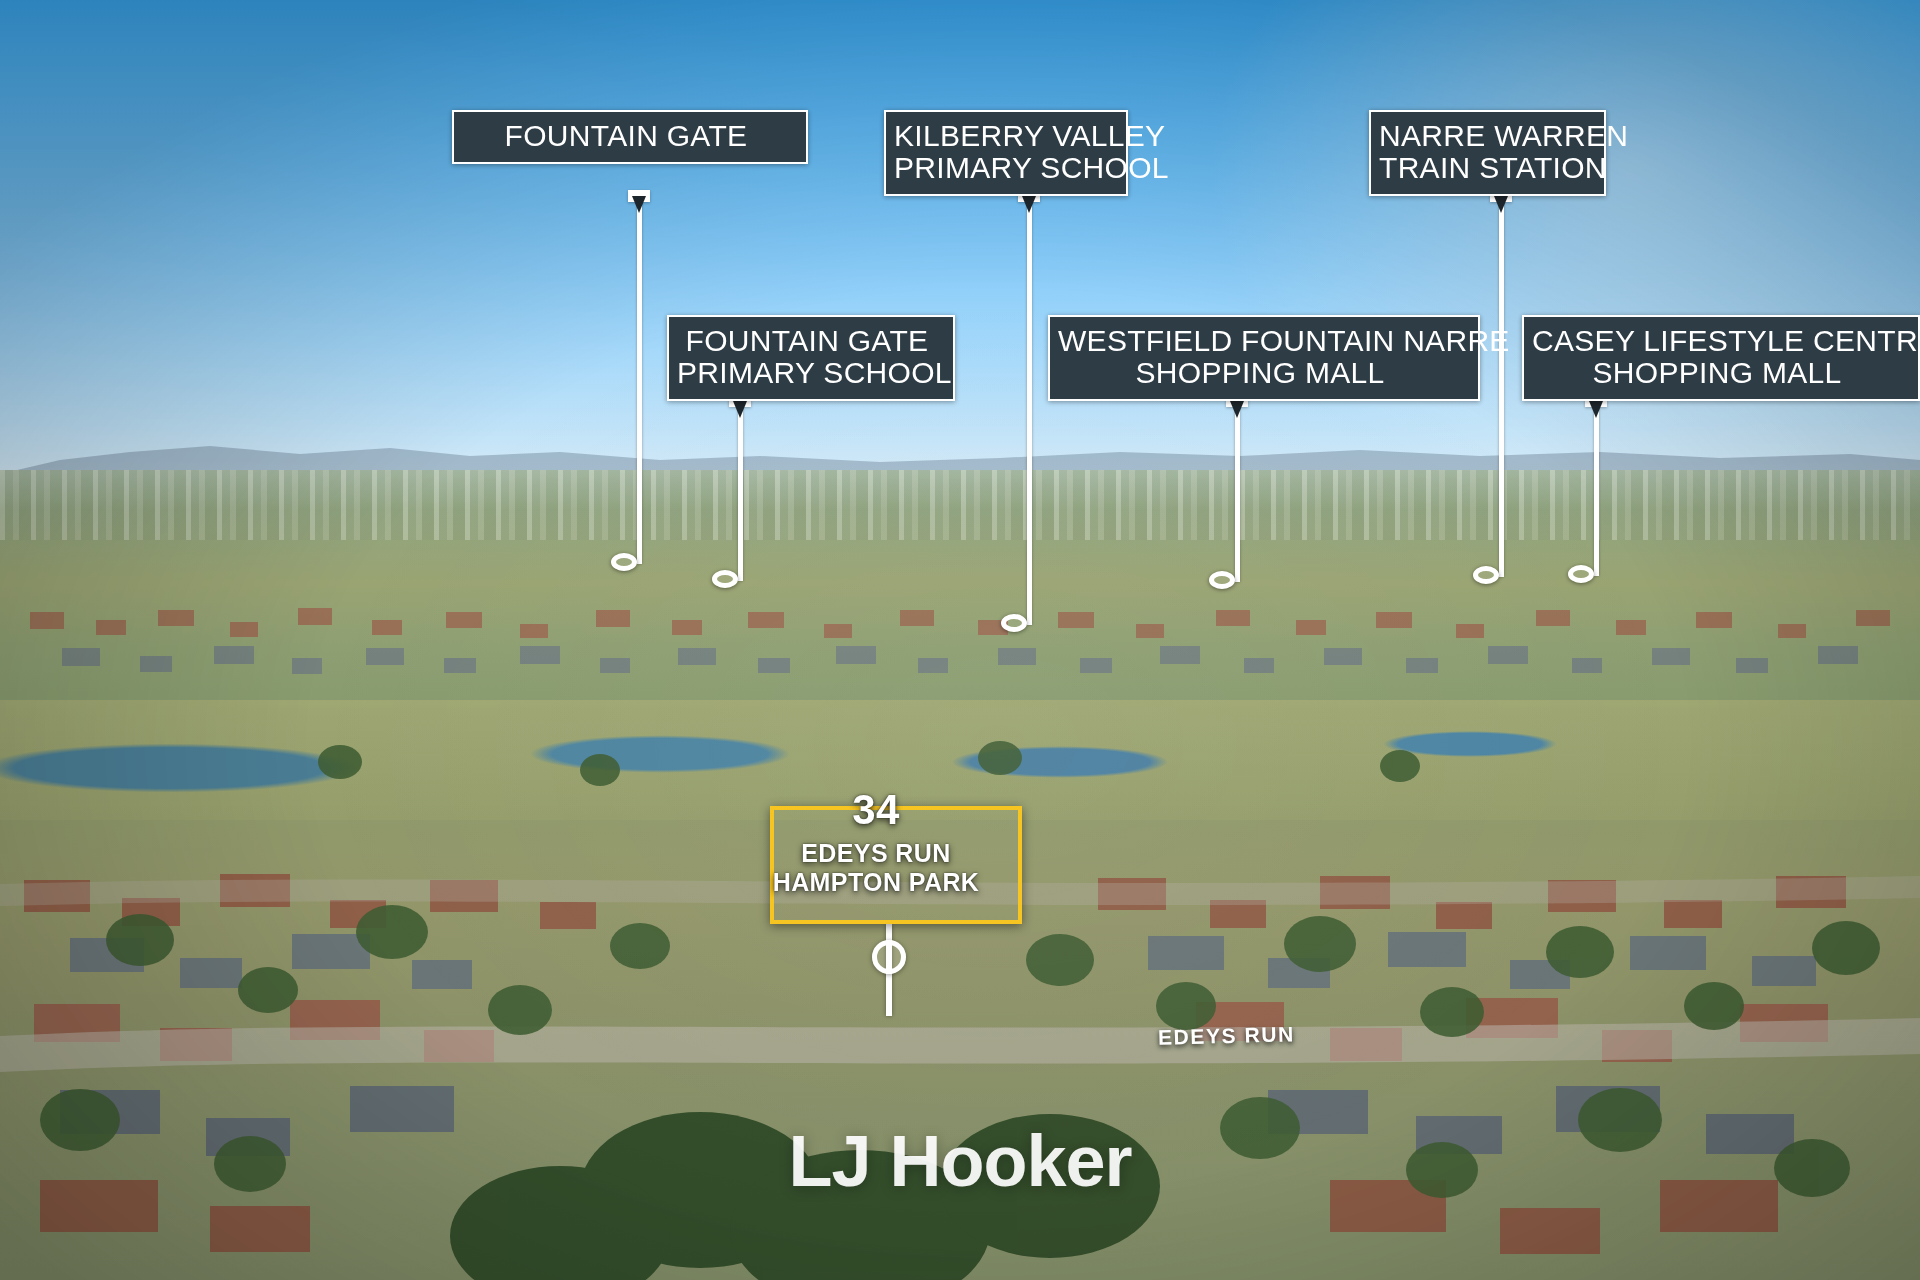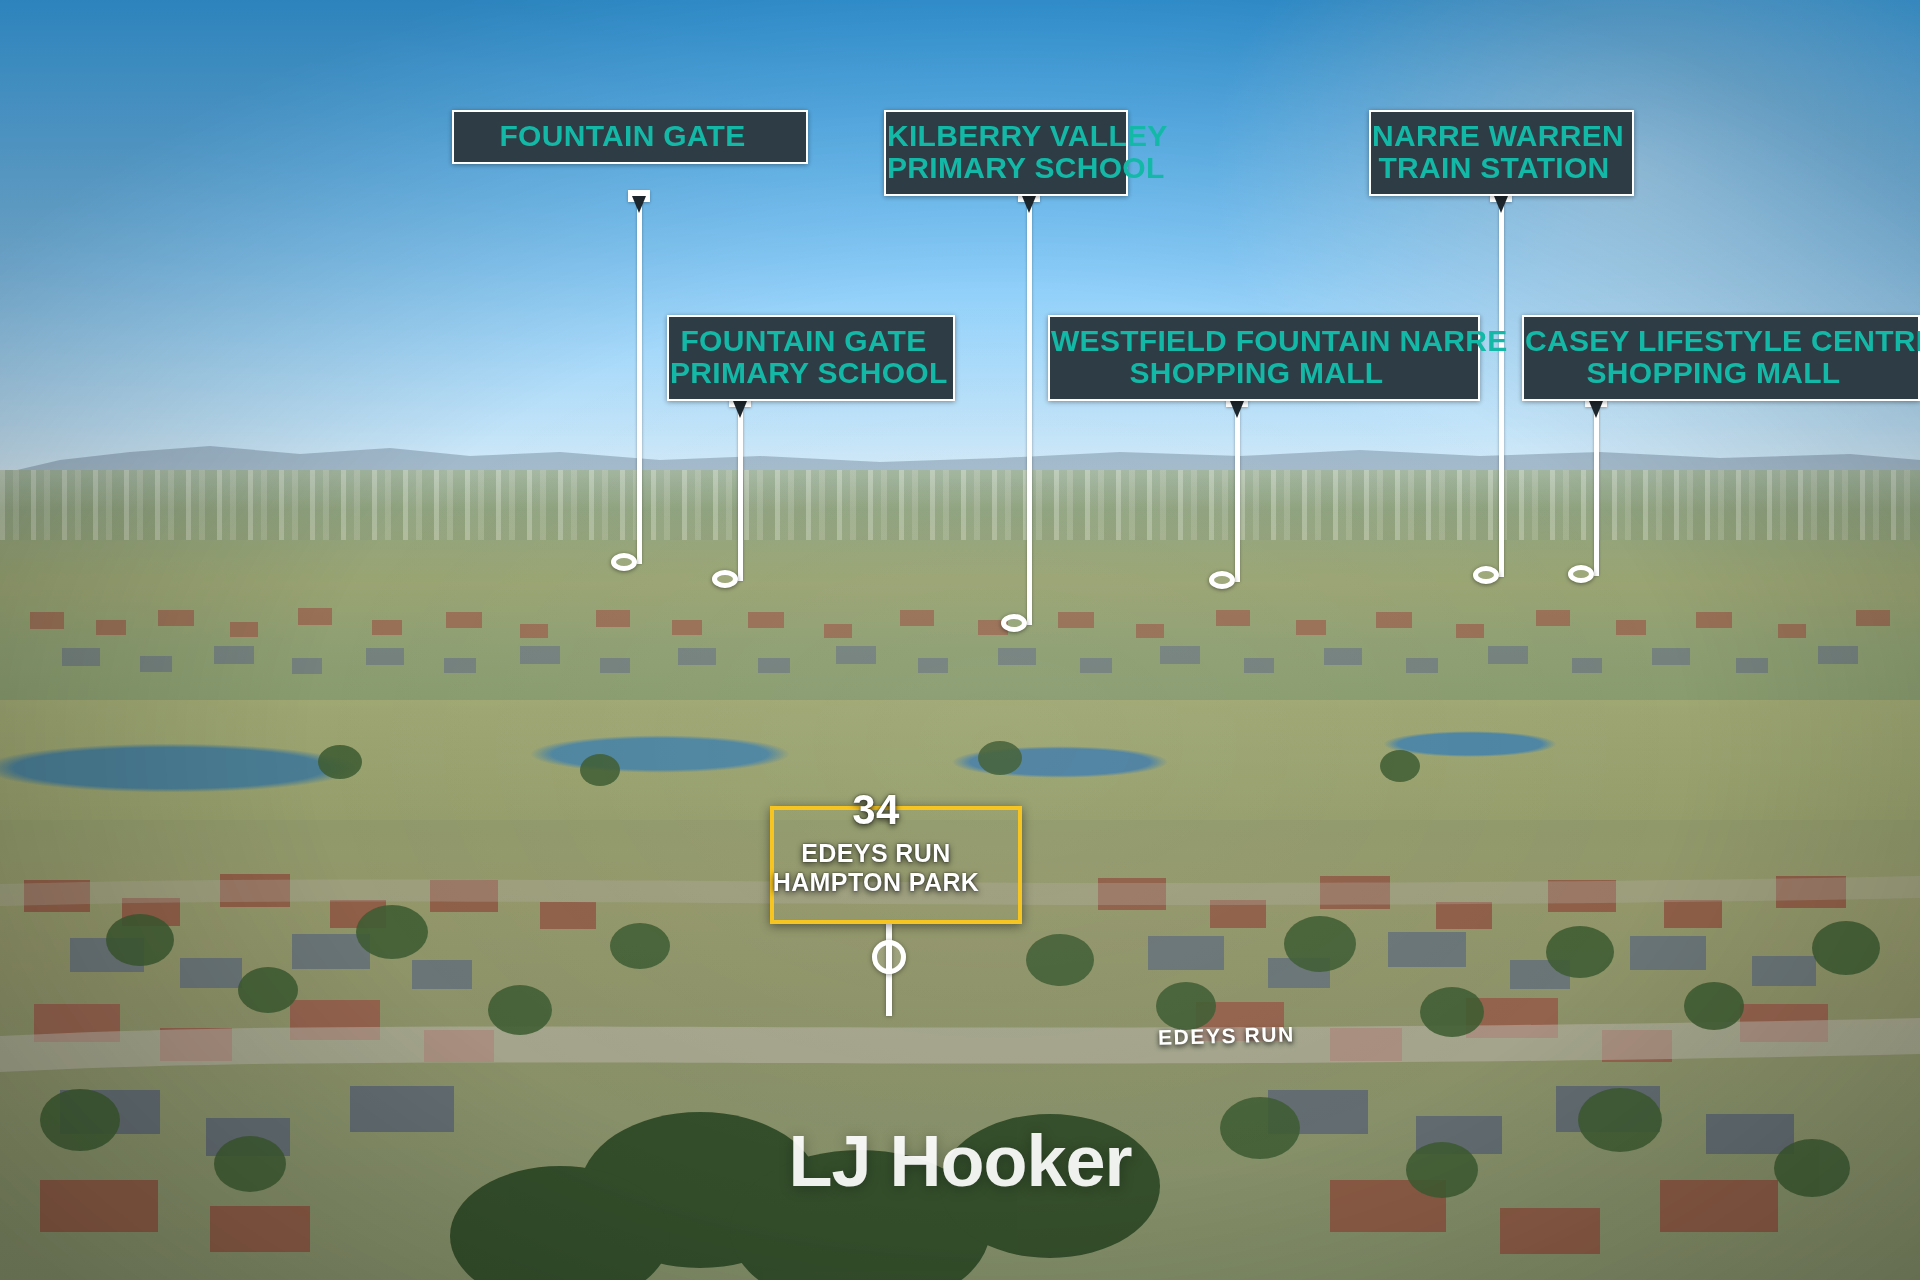--- a/index.html
+++ b/index.html
@@ -81,28 +81,28 @@
       radial-gradient(ellipse 1250px 820px at 52% 58%, rgba(255,255,255,.05) 0%, rgba(0,0,0,0) 55%, rgba(0,0,0,.22) 100%);
     pointer-events:none;
   }
 
   
   .callout { position:absolute; }
   .callout .box{
     position:absolute;
     background:#2e3c45;
     border:2px solid #ffffff;
-    color:#14b8a6;
+    color:#ffffff;
     text-align:center;
     letter-spacing:.3px;
     line-height:1.07;
-    padding:8px 16px 10px 1px;
+    padding:8px 16px 10px 8px;
     white-space:nowrap;
     font-size:30px;
-    font-weight:700;
+    font-weight:400;
     box-shadow:0 1px 5px rgba(0,0,0,.38);
   }
   .callout .box .l2{ display:block; }
 
   .leader{
     position:absolute;
     width:5px;
     background:#ffffff;
     box-shadow:0 0 3px rgba(0,0,0,.35);
   }
@@ -386,21 +386,21 @@
       <span>KILBERRY VALLEY</span>
       <span class="l2">PRIMARY SCHOOL</span>
     </div>
   </div>
 
   <div class="callout">
     <div class="leader" style="left:1499px; top:192px; height:385px;"></div>
     <div class="pinhead" style="left:1490px; top:190px;"></div>
     <div class="pindrop" style="left:1494px; top:196px;"></div>
     <div class="ringmark" style="left:1473px; top:566px;"></div>
-    <div class="box" style="left:1369px; top:110px; width:265px;">
+    <div class="box" style="left:1369px; top:110px; width:237px;">
       <span>NARRE WARREN</span>
       <span class="l2">TRAIN STATION</span>
     </div>
   </div>
 
   <div class="callout">
     <div class="leader" style="left:738px; top:397px; height:184px;"></div>
     <div class="pinhead" style="left:729px; top:395px;"></div>
     <div class="pindrop" style="left:733px; top:401px;"></div>
     <div class="ringmark" style="left:712px; top:570px;"></div>

